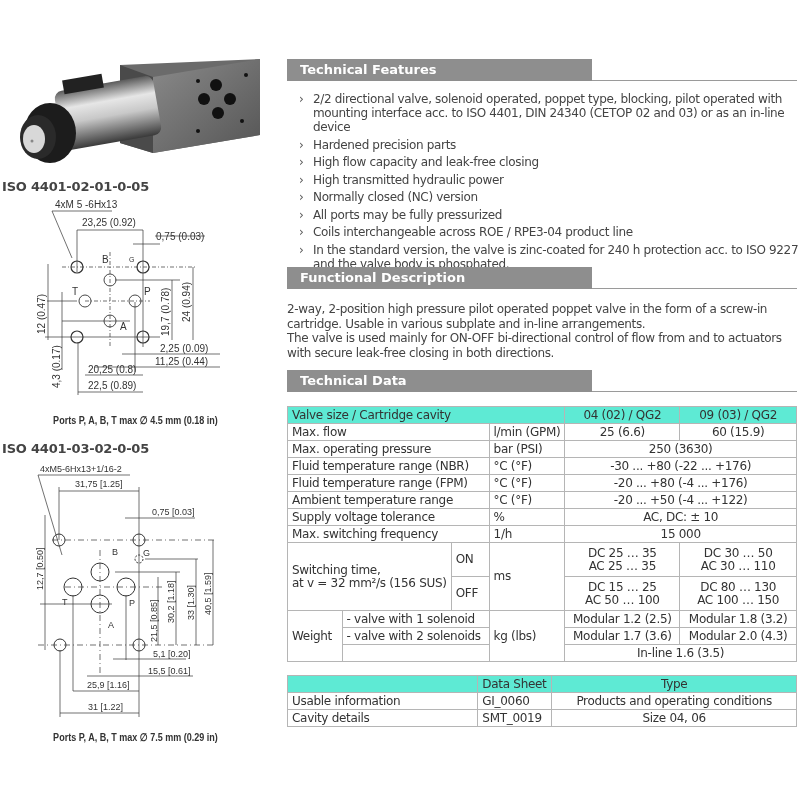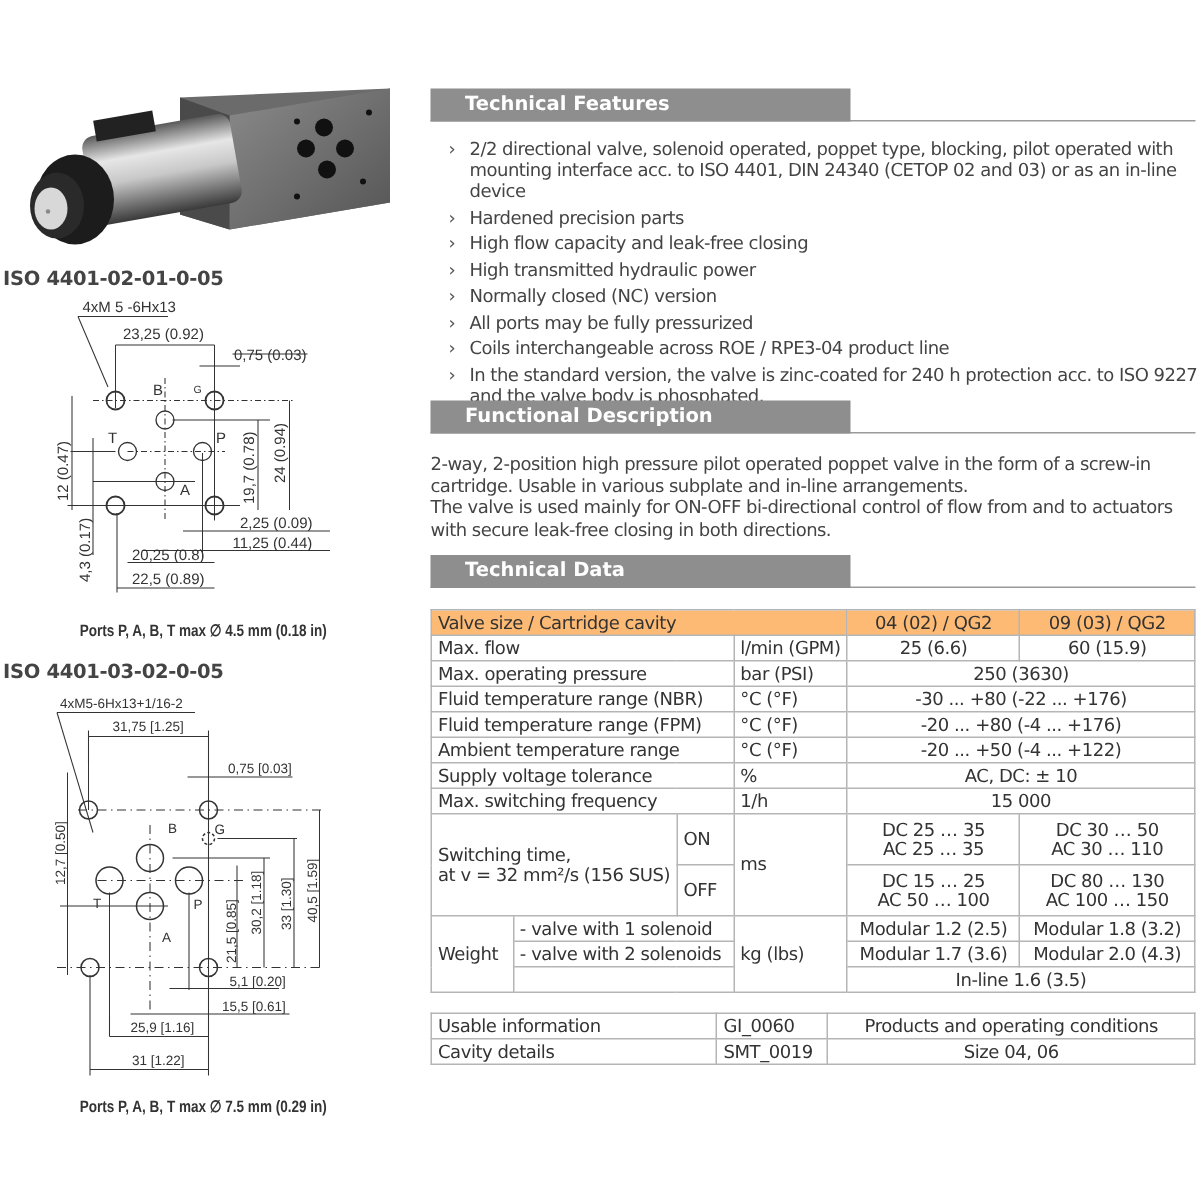--- a/index.html
+++ b/index.html
@@ -8,32 +8,32 @@
 
   .left { position: absolute; left: 0; top: 0; width: 285px; height: 800px; }
   .right { position: absolute; left: 287px; top: 0; width: 510px; }
 
   .product-img { position: absolute; left: 8px; top: 55px; width: 270px; height: 115px; }
   .iso-title { position: absolute; left: 2px; font-size: 13px; font-weight: bold; color: #444; font-family: "DejaVu Sans", sans-serif; letter-spacing: -0.2px; }
   .drawing { position: absolute; left: 0; }
   .ports-caption { position: absolute; left: 0; width: 250px; text-align: center; font-size: 11px; font-family: "Liberation Sans", sans-serif; color: #333; transform: scaleX(0.82); transform-origin: left center; font-weight: bold; }
 
   .section-head { position: absolute; left: 0; width: 510px; height: 22px; border-bottom: 1px solid #9a9a9a; }
-  .section-head .bar { position: absolute; left: 0; top: 0; width: 280px; height: 22px; background: #8e8e8e; color: #fff; font-weight: bold; font-size: 13px; line-height: 22px; padding-left: 23px; font-family: "DejaVu Sans", sans-serif; }
+  .section-head .bar { position: absolute; left: 0; top: 0; width: 305px; height: 22px; background: #8e8e8e; color: #fff; font-weight: bold; font-size: 13px; line-height: 22px; padding-left: 13px; font-family: "DejaVu Sans", sans-serif; }
 
   .features { position: absolute; left: 12px; top: 92px; width: 510px; list-style: none; font-size: 12px; line-height: 14px; color: #444; font-family: "DejaVu Sans", sans-serif; }
   .features li { position: relative; padding-left: 14px; margin-bottom: 3.5px; letter-spacing: -0.35px; }
   .features li::before { content: "\203A"; position: absolute; left: 0; top: 0; color: #555; }
 
   .func-desc { position: absolute; left: 0; top: 302px; width: 510px; font-size: 12px; line-height: 14.6px; color: #444; font-family: "DejaVu Sans", sans-serif; letter-spacing: -0.35px; }
 
   table { border-collapse: collapse; position: absolute; left: 0; width: 510px; font-size: 12px; color: #333; font-family: "DejaVu Sans", sans-serif; letter-spacing: -0.3px; }
   td { border: 1px solid #b5b5b5; padding: 0 4px; height: 17px; line-height: 15px; white-space: nowrap; }
   td.c { text-align: center; }
-  tr.head td { background: #fdba74; }
+  tr.head td { background: #5eead4; }
   .two { line-height: 12.5px; padding-top: 1px; padding-bottom: 1px; }
 </style>
 </head>
 <body>
 
 <div class="left">
 
   <svg class="product-img" viewBox="0 0 270 115">
     <defs>
       <linearGradient id="cyl" x1="0" y1="0" x2="0" y2="1">
@@ -315,20 +315,25 @@
   </tbody>
     </table>
 
   <table style="top:675px;">
     <colgroup>
         <col style="width:191px">
         <col style="width:74px">
         <col style="width:245px">
       </colgroup>
     <tbody>
+        <tr class="head">
+      <td></td>
+      <td>Data Sheet</td>
+      <td class="c">Type</td>
+    </tr>
     <tr>
       <td>Usable information</td>
       <td>GI_0060</td>
       <td class="c">Products and operating conditions</td>
     </tr>
     <tr>
       <td>Cavity details</td>
       <td>SMT_0019</td>
       <td class="c">Size 04, 06</td>
     </tr>

